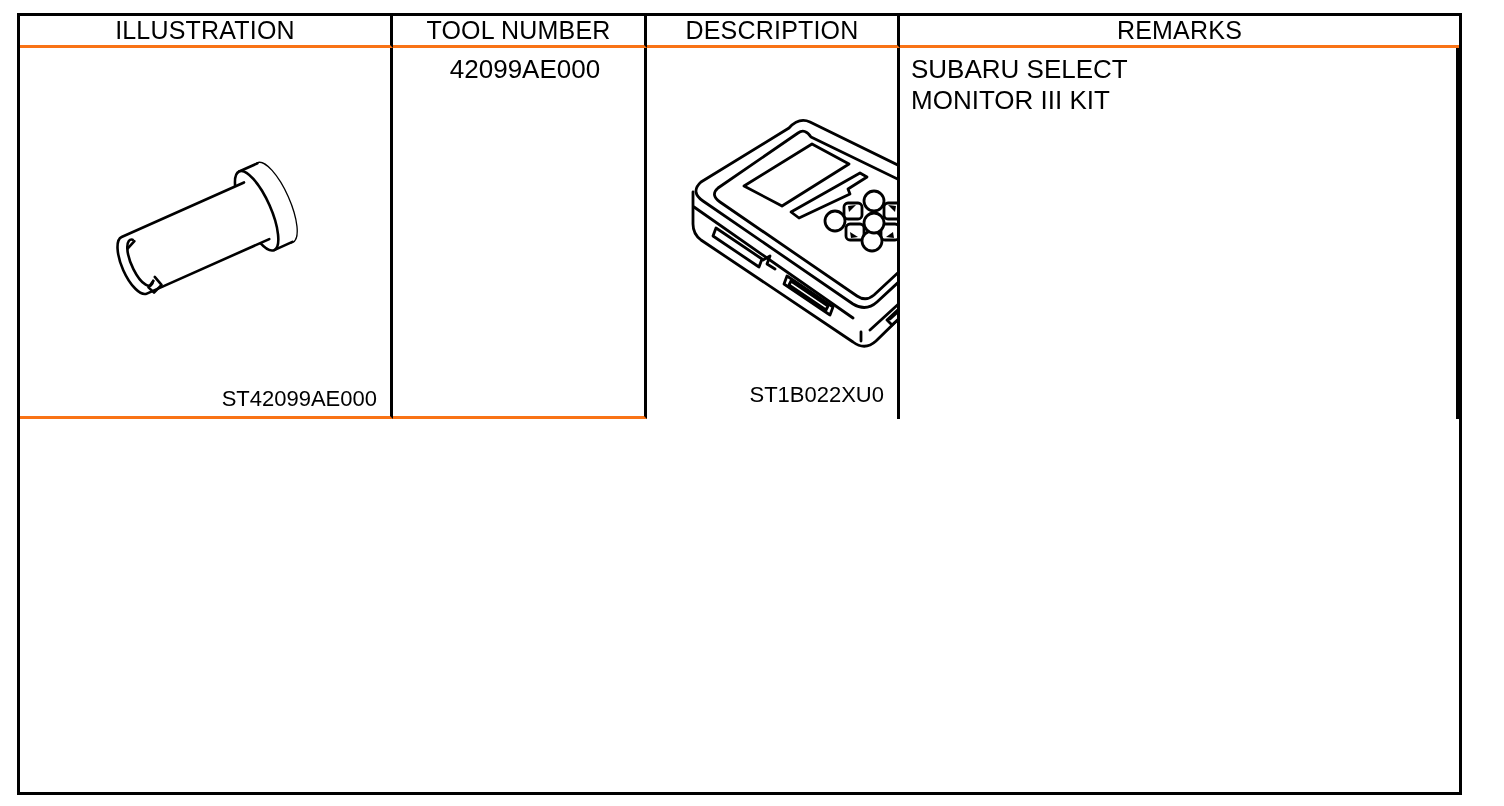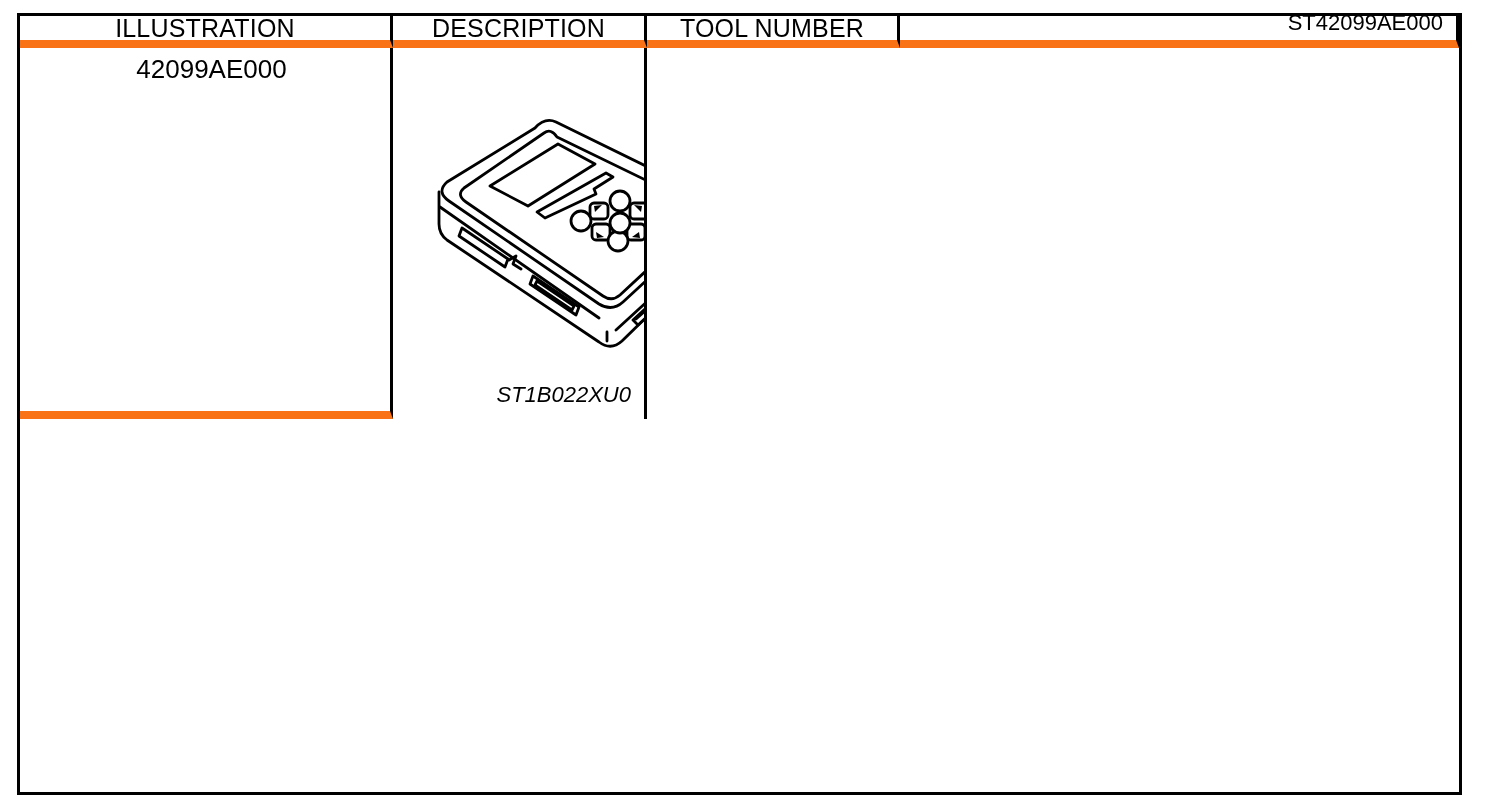--- a/index.html
+++ b/index.html
@@ -16,21 +16,21 @@
   .tool-table {
     position: absolute; left: 17px; top: 13px;
     width: 1445px; height: 782px;
     border: 3px solid #000;
     display: grid;
     grid-template-columns: 373px 254px 253px 1fr;
     grid-template-rows: 32px 371px 1fr;
   }
   .cell { position: relative; background: #fff; }
   .br { border-right: 3px solid #000; }
-  .bb { border-bottom: 8px solid #f97316; }
+  .bb { border-bottom: 3px solid #f97316; }
 
   .head {
     display: flex; align-items: center; justify-content: center;
     font-size: 25px; line-height: 1; letter-spacing: 0.2px;
     white-space: nowrap;
   }
   .body-cell {
     font-size: 26px; line-height: 31px;
     padding: 6px 8px 6px 21px;
   }
@@ -38,35 +38,36 @@
   .desc { white-space: pre-line; padding-left: 11px; }
   .rem  { padding-left: 9px; }
 
   .illus { overflow: hidden; }
   .caption {
     position: absolute; right: 13px;
     font-size: 22px; line-height: 1;
     white-space: nowrap;
   }
   .caption.row1 { bottom: 6px; }
-  .caption.row2 { bottom: 13px; font-style: italic; }
+  .caption.row2 { bottom: 13px; }
 
   .art { position: absolute; }
   .art.tool    { left: 70px;  top: 100px; }
   .art.monitor { left: 30px;  top: 58px;  }
 </style>
 </head>
 <body>
 
 <div class="page">
   <div class="tool-table">
 
     <div class="cell head br bb">ILLUSTRATION</div>
+    <div class="cell head br bb">TOOL NUMBER</div>
     <div class="cell head br bb">DESCRIPTION</div>
-    <div class="cell head br bb">TOOL NUMBER</div>
+    <div class="cell head bb">REMARKS</div>
 
     <div class="cell illus br bb">
       <svg class="art tool" width="240" height="180" viewBox="0 0 240 180">
         <g transform="rotate(-24 110 88)" stroke="#000" stroke-width="2.6" fill="none" stroke-linejoin="round" stroke-linecap="round">
           <ellipse cx="192" cy="88" rx="14" ry="43" fill="#fff"></ellipse>
           <path d="M172,45 L192,45 A14,43 0 0 1 192,131 L172,131 Z" fill="#fff" stroke="none"></path>
           <line x1="172" y1="45" x2="192" y2="45"></line>
           <line x1="172" y1="131" x2="192" y2="131"></line>
           <ellipse cx="172" cy="88" rx="14" ry="43" fill="#fff"></ellipse>
           <path d="M172,57 L38,57 A12,31 0 0 0 38,119 L172,119 Z" fill="#fff" stroke="none"></path>
@@ -118,15 +119,17 @@
 
           <circle cx="197" cy="95" r="10" fill="#fff"></circle>
           <circle cx="158" cy="115" r="10" fill="#fff"></circle>
           <circle cx="235" cy="113" r="10" fill="#fff"></circle>
           <circle cx="195" cy="135" r="10" fill="#fff"></circle>
           <circle cx="197" cy="117" r="10" fill="#fff"></circle>
         </g>
       </svg>
       <div class="caption row2">ST1B022XU0</div>
     </div>
+    <div class="cell body-cell desc br">SUBARU SELECT
+MONITOR III KIT</div>
 
   </div>
 </div>
 
 </body></html>

